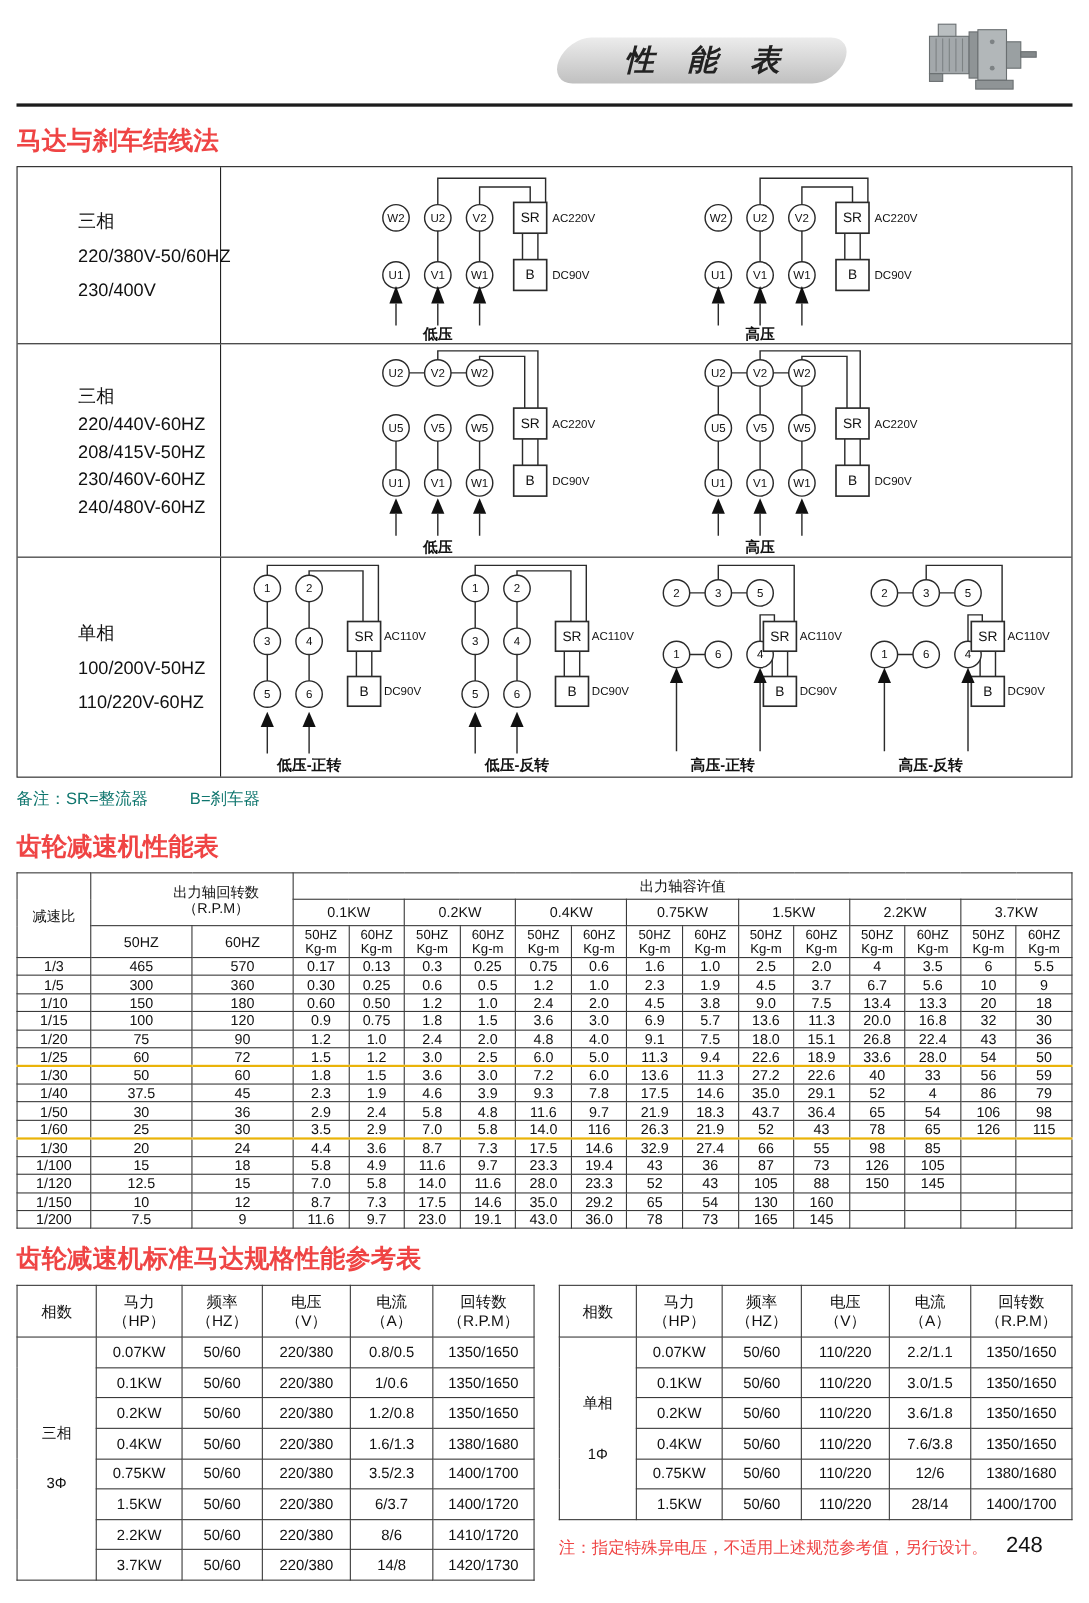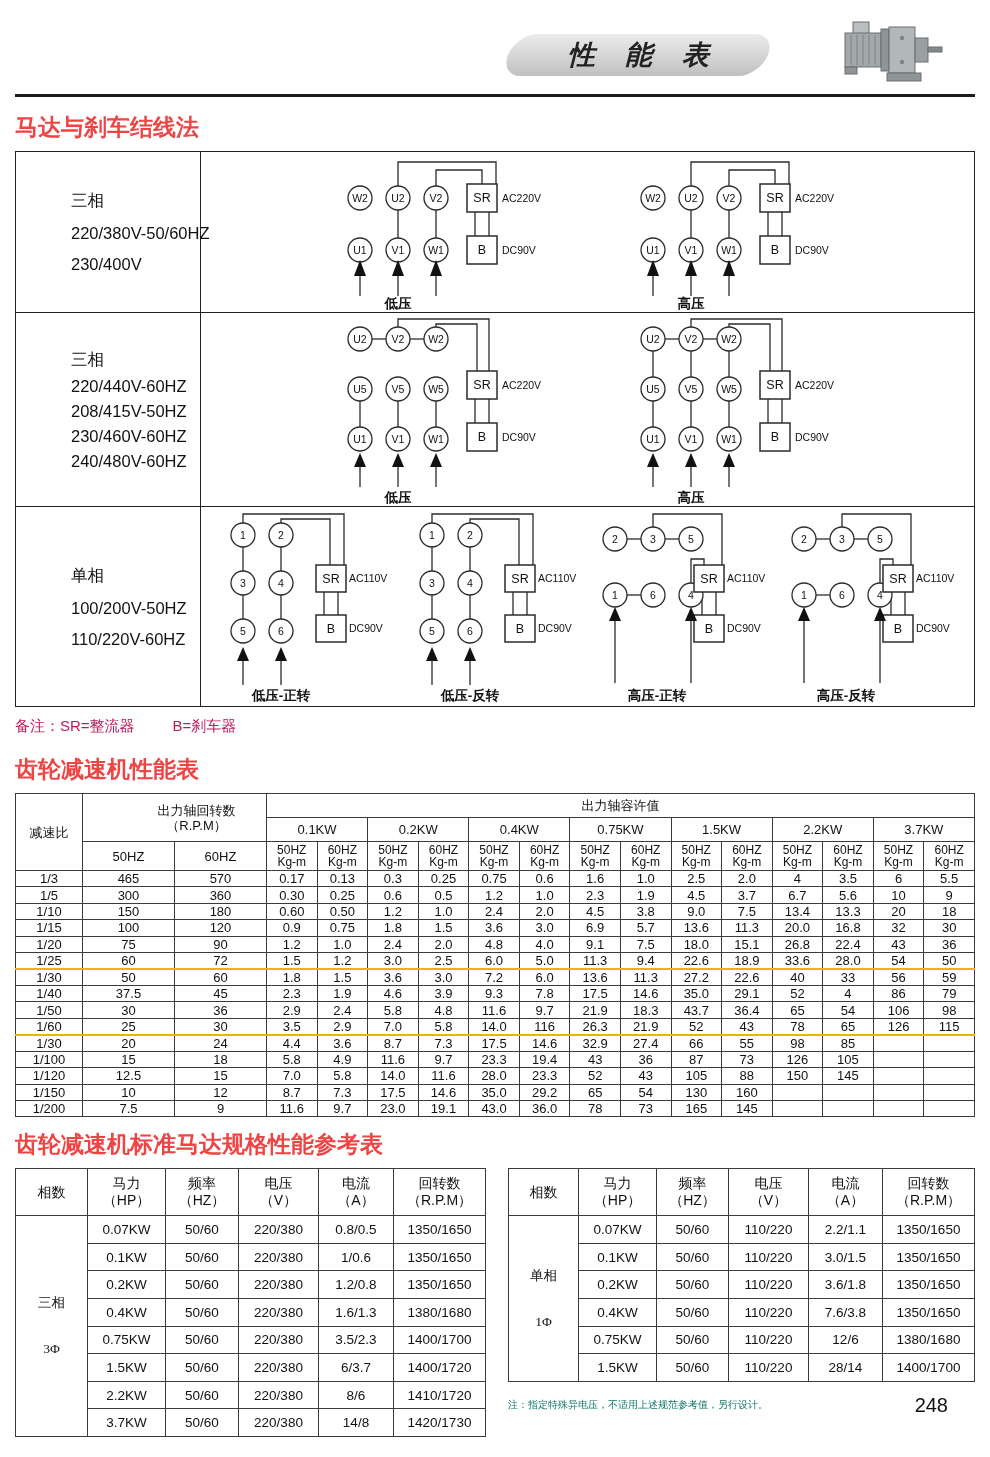--- a/index.html
+++ b/index.html
@@ -32,21 +32,21 @@
 
   .diag .wire { stroke:#2b2b2b; stroke-width:1.3; fill:none; }
   .diag .term { stroke:#2b2b2b; stroke-width:1.3; fill:#fff; }
   .diag .box  { stroke:#2b2b2b; stroke-width:1.5; fill:#fff; }
   .diag .tl   { font-size:10.5px; text-anchor:middle; fill:#111; }
   .diag .bl   { font-size:12.5px; text-anchor:middle; fill:#111; }
   .diag .side { font-size:10.5px; fill:#111; }
   .diag .ah   { fill:#111; }
   .diag .cap  { font-size:13.5px; font-weight:bold; text-anchor:middle; fill:#111; }
 
-  .wiring-note { margin:10px 15px 18px 15px; font-size:15px; color:#be185d; }
+  .wiring-note { margin:10px 15px 18px 15px; font-size:15px; color:#0f766e; }
   .wiring-note span { margin-right:38px; }
 
   
   table.perf { border-collapse:collapse; table-layout:fixed; width:960px; margin:2px 15px 0 15px;
                border:1.8px solid #222; font-size:13px; color:#111; }
   .perf th, .perf td { border:1px solid #3a3a3a; text-align:center; padding:0; font-weight:normal; }
   .perf thead th { line-height:15px; }
   .perf .two-line { white-space:pre-line;padding-left:44px; }
   .perf .sub { white-space:pre-line; font-size:12px; line-height:12.5px; height:29px; }
   .perf thead tr:nth-child(1) th { height:24px; }
@@ -56,23 +56,23 @@
   .perf tbody tr.group-break td { border-top:2px solid #eab308; }
 
   
   .motor-wrap { display:flex; margin:2px 15px 0 15px; gap:22px; align-items:flex-start; }
   table.motor { border-collapse:collapse; table-layout:fixed; border:1.7px solid #222;
                 font-size:13.5px; color:#111; }
   .motor th, .motor td { border:1px solid #3a3a3a; text-align:center; padding:0; font-weight:normal; }
   .motor th { white-space:pre-line; height:47px; line-height:17px; font-size:14px; }
   .motor td { height:27.6px; }
   .motor .phase-cell div { line-height:20px; }
-  .motor .phase-cell .phase-sub { margin-top:26px;font-family:Liberation Serif, serif; }
+  .motor .phase-cell .phase-sub { margin-top:26px; }
   .motor-right-col { display:flex; flex-direction:column; }
-  .motor-note { margin-top:16px; font-size:10px; color:#0f766e; }
+  .motor-note { margin-top:16px; font-size:15px; color:#ef4444; }
 
   .page-number { position:absolute; right:42px; bottom:40px; font-size:20px; color:#111; }
 </style>
 </head>
 <body>
 
 <div class="header">
   <div class="banner">
     <span>性能表</span>
   </div>

